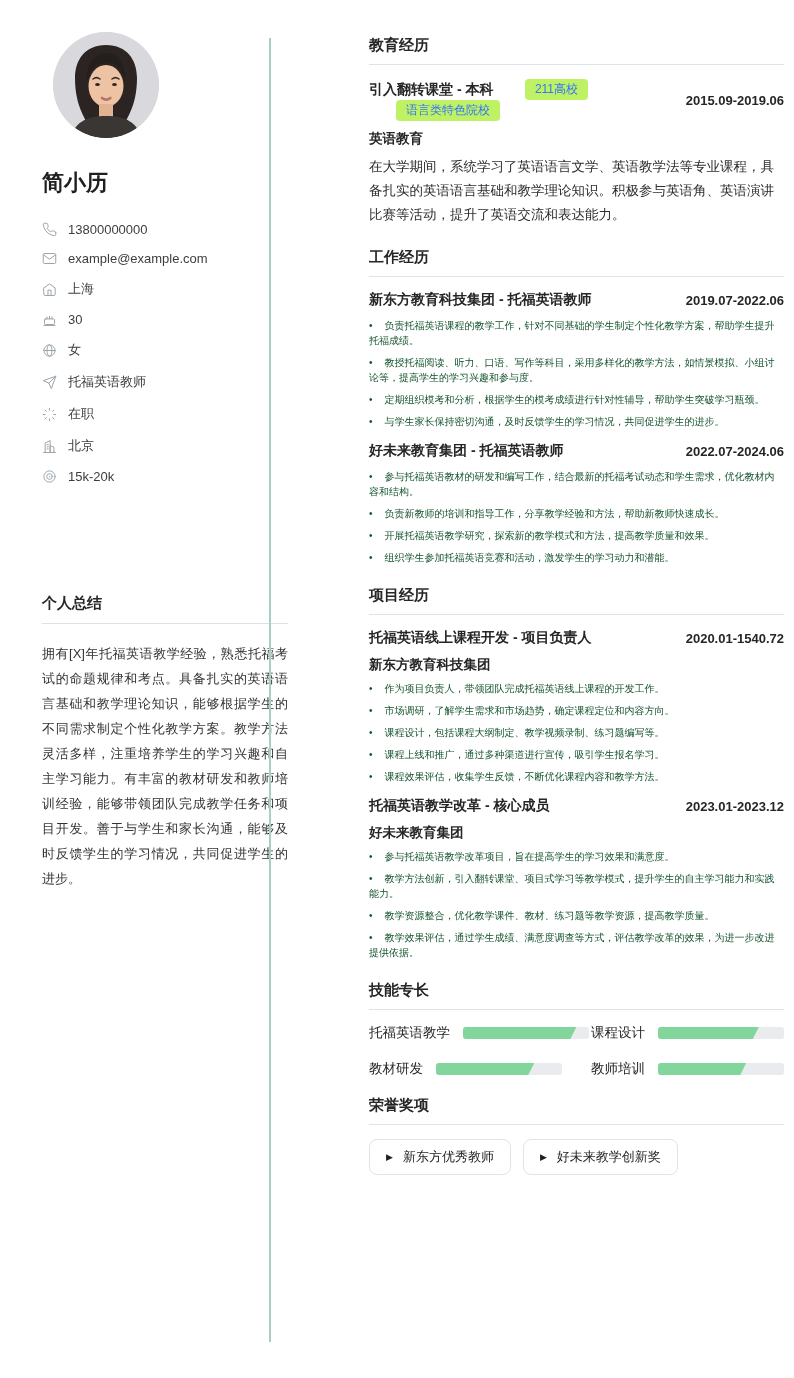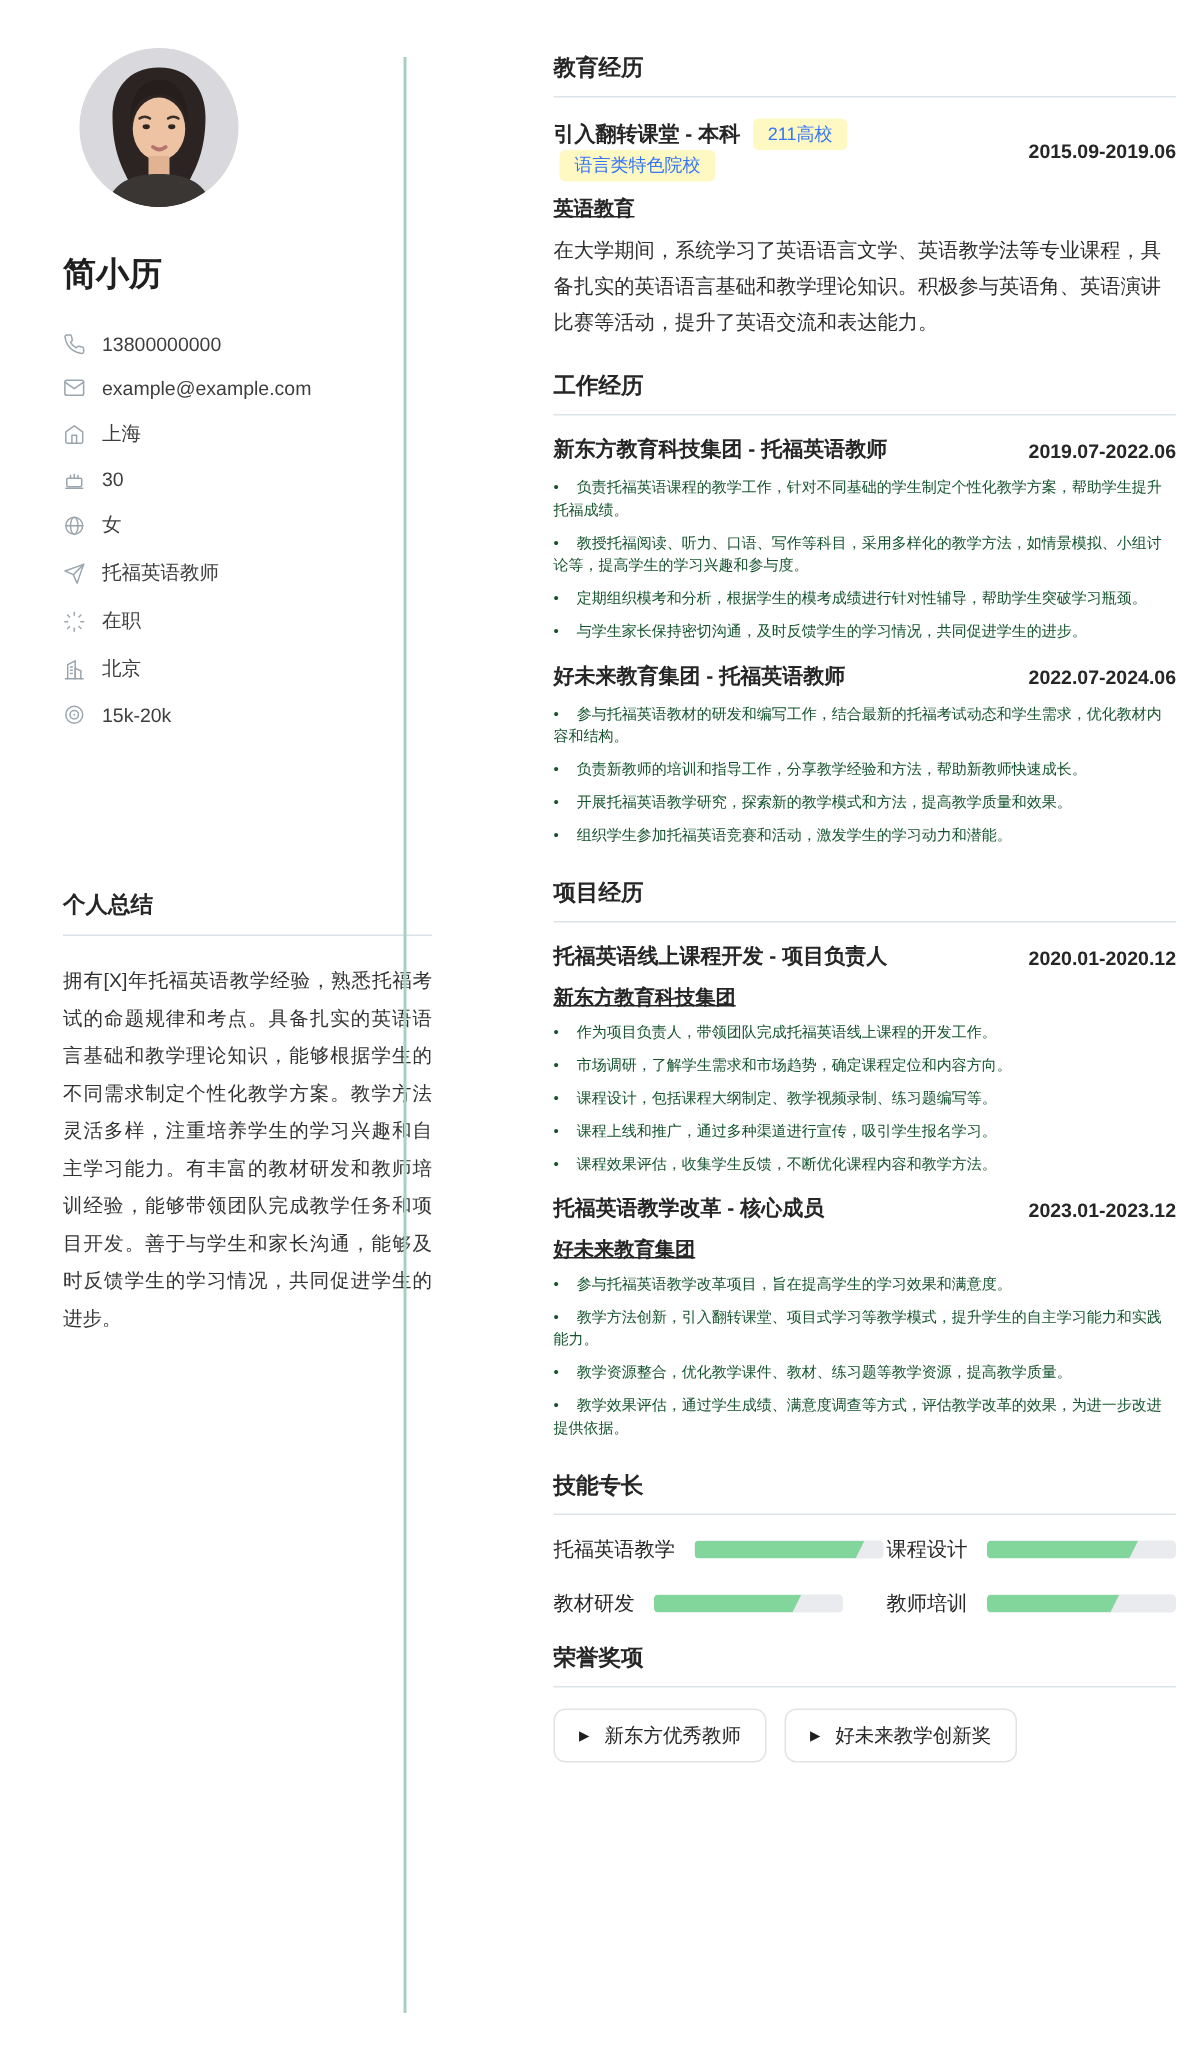--- a/index.html
+++ b/index.html
@@ -19,22 +19,22 @@
   .summary-text{font-size:13px;line-height:1.92;text-align:justify;color:#333;margin:0;}
   
   .vline{position:absolute;left:269px;top:38px;height:1304px;width:2px;background:#a9cec6;}
   
   main{flex:1;box-sizing:border-box;padding:36px 51px 0 43px;}
   section{margin-bottom:21px;}
   .sec-h{font-size:15px;font-weight:bold;margin:0 0 14px;padding-bottom:9px;border-bottom:1px solid #dae4ea;}
   .entry-head{display:flex;justify-content:space-between;align-items:center;margin-bottom:9px;}
   .entry-title{font-weight:bold;font-size:14px;}
   .entry-date{font-weight:bold;font-size:13px;white-space:nowrap;margin-left:12px;}
-  .tag{display:inline-block;background:#fef9c3;color:#3575f6;font-size:12px;padding:2px 10px;border-radius:4px;margin-left:4px;vertical-align:1px;}
-  .entry-sub{font-weight:bold;font-size:13.5px;margin:0 0 7px;text-decoration:underline;}
+  .tag{display:inline-block;background:#bef264;color:#3575f6;font-size:12px;padding:2px 10px;border-radius:4px;margin-left:27px;vertical-align:1px;}
+  .entry-sub{font-weight:bold;font-size:13.5px;margin:0 0 7px;}
   .para{font-size:13.5px;line-height:1.78;margin:0;color:#2e2e2e;}
   .bullet{font-size:10px;line-height:1.5;margin:0 0 7px;color:#14532d;}
   .bullet::before{content:"•";margin-right:12px;}
   .job{margin-bottom:13px;}
   
   .skills-grid{display:grid;grid-template-columns:222px 1fr;row-gap:18px;margin-top:4px;}
   .skill{display:flex;align-items:center;}
   .skill-label{font-weight:normal;font-size:13.5px;white-space:nowrap;margin-right:13px;}
   .skill-bar{width:126px;height:12px;background:#e9ebee;border-radius:3px;overflow:hidden;}
   .skill-fill{height:100%;background:#82d69c;clip-path:polygon(0 0,100% 0,calc(100% - 6px) 100%,0 100%);}
@@ -224,21 +224,21 @@
         <p class="bullet">组织学生参加托福英语竞赛和活动，激发学生的学习动力和潜能。</p>
       </div>
     </section>
 
     <section>
       <h2 class="sec-h">项目经历</h2>
 
       <div class="job">
         <div class="entry-head">
           <span class="entry-title">托福英语线上课程开发 - 项目负责人</span>
-          <span class="entry-date">2020.01-2020.12</span>
+          <span class="entry-date">2020.01-1540.72</span>
         </div>
         <div class="entry-sub">新东方教育科技集团</div>
         <p class="bullet">作为项目负责人，带领团队完成托福英语线上课程的开发工作。</p>
         <p class="bullet">市场调研，了解学生需求和市场趋势，确定课程定位和内容方向。</p>
         <p class="bullet">课程设计，包括课程大纲制定、教学视频录制、练习题编写等。</p>
         <p class="bullet">课程上线和推广，通过多种渠道进行宣传，吸引学生报名学习。</p>
         <p class="bullet">课程效果评估，收集学生反馈，不断优化课程内容和教学方法。</p>
       </div>
 
       <div class="job">

